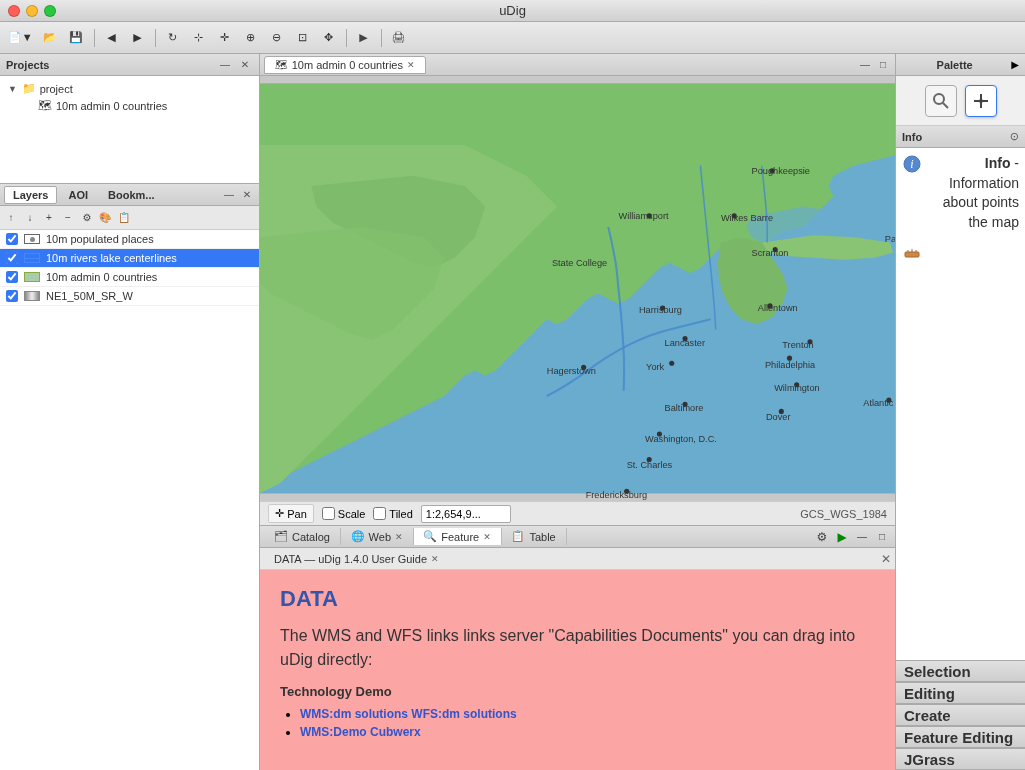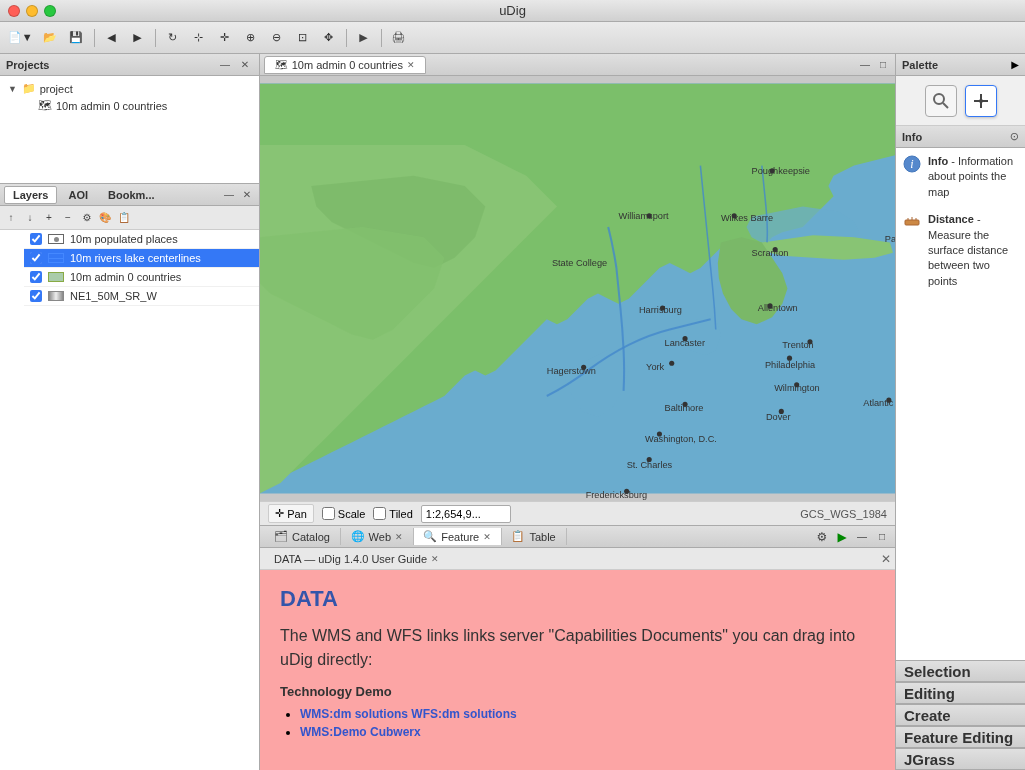--- a/index.html
+++ b/index.html
@@ -34,21 +34,21 @@
     .tree-item { display: flex; align-items: center; padding: 2px 8px; gap: 4px; cursor: pointer; font-size: 11px; color: #333; }
     .tree-arrow { font-size: 9px; color: #555; width: 10px; }
     .tree-icon { font-size: 11px; }
     
     
     .layers-panel { flex: 1; display: flex; flex-direction: column; overflow: hidden; }
     .layers-tabs { height: 22px; background: linear-gradient(to bottom, #e0e0e0, #cecece); display: flex; align-items: center; padding: 0 4px; border-bottom: 1px solid #aaa; gap: 2px; }
     .layers-tab { padding: 2px 8px; font-size: 11px; font-weight: 600; color: #333; cursor: pointer; border: 1px solid transparent; border-radius: 2px; }
     .layers-tab.active { background: white; border-color: #aaa; }
     .layers-toolbar { height: 24px; background: #e8e8e8; display: flex; align-items: center; padding: 0 2px; gap: 1px; border-bottom: 1px solid #ccc; }
-    .layers-list { flex: 1; overflow: auto; background: white; padding-left: 24px; }
+    .layers-list { flex: 1; overflow: auto; background: white; }
     .layer-item { display: flex; align-items: center; padding: 3px 6px; gap: 6px; border-bottom: 1px solid #f0f0f0; font-size: 11px; color: #333; cursor: pointer; }
     .layer-item.selected { background: #3478f6; color: white; }
     .layer-checkbox { width: 12px; height: 12px; accent-color: #3478f6; }
     
     
     .center-area { flex: 1; display: flex; flex-direction: column; overflow: hidden; }
     
     
     .map-panel { flex: 1; display: flex; flex-direction: column; min-height: 0; }
     .map-tab-bar { height: 22px; background: linear-gradient(to bottom, #e0e0e0, #cecece); display: flex; align-items: center; padding: 0 4px; border-bottom: 1px solid #aaa; gap: 4px; }
@@ -85,21 +85,21 @@
     .palette-tools { height: 50px; display: flex; align-items: center; justify-content: center; gap: 8px; padding: 8px; border-bottom: 1px solid #ccc; }
     .palette-tool { width: 32px; height: 32px; border: 1px solid #aaa; border-radius: 4px; background: #f5f5f5; cursor: pointer; display: flex; align-items: center; justify-content: center; font-size: 16px; }
     .palette-tool.active { background: white; border-color: #3478f6; box-shadow: 0 1px 3px rgba(0,0,0,0.2); }
     
     
     .info-section { flex: 1; display: flex; flex-direction: column; overflow: hidden; }
     .info-header { height: 22px; background: linear-gradient(to bottom, #e0e0e0, #cecece); display: flex; align-items: center; padding: 0 6px; border-bottom: 1px solid #aaa; }
     .info-content { flex: 1; overflow: auto; padding: 6px; background: white; }
     .info-item { display: flex; gap: 6px; margin-bottom: 12px; align-items: flex-start; }
     .info-icon { width: 20px; height: 20px; flex-shrink: 0; display: flex; align-items: center; justify-content: center; }
-    .info-text { font-size: 11px; color: #333; line-height: 1.4; }
+    .info-text { font-size: 14px; color: #333; line-height: 1.4; text-align: right; }
     .info-name { font-weight: bold; }
     
     
     .section-btn { height: 22px; background: linear-gradient(to bottom, #e0e0e0, #cecece); border: none; border-top: 1px solid #aaa; border-bottom: 1px solid #aaa; width: 100%; text-align: left; padding: 0 8px; font-size: 15px; font-weight: 600; color: #333; cursor: pointer; display: flex; align-items: center; }
     
     .icon-btn-sm { width: 18px; height: 18px; background: transparent; border: 1px solid transparent; border-radius: 2px; cursor: pointer; display: flex; align-items: center; justify-content: center; font-size: 10px; color: #444; }
   </style>
 </head>
 <body>
 
@@ -403,21 +403,21 @@
           </ul>
         </div>
       </div>
     </div>
 
   </div>
 
   <div class="right-panel">
 
     <div class="palette-header">
-      <span style="font-size:11px;font-weight:600;color:#333;flex:1;">Palette</span>
+      <span style="font-size:11px;font-weight:600;color:#333;flex:1;text-align:center;">Palette</span>
       <span style="font-size:10px;cursor:pointer;">▶</span>
     </div>
     <div class="palette-tools">
       <div class="palette-tool">
         <svg width="18" height="18" viewBox="0 0 18 18">
           <circle cx="7" cy="7" r="5" fill="none" stroke="#666" stroke-width="2"></circle>
           <line x1="11" y1="11" x2="16" y2="16" stroke="#666" stroke-width="2"></line>
         </svg>
       </div>
       <div class="palette-tool active">
@@ -450,25 +450,20 @@
         </div>
         <div class="info-item">
           <div class="info-icon">
             <svg width="18" height="18" viewBox="0 0 18 18">
               <rect x="2" y="7" width="14" height="5" fill="#cc8844" stroke="#aa6633" stroke-width="1" rx="1"></rect>
               <line x1="5" y1="7" x2="5" y2="5" stroke="#aa6633" stroke-width="1"></line>
               <line x1="9" y1="7" x2="9" y2="4" stroke="#aa6633" stroke-width="1"></line>
               <line x1="13" y1="7" x2="13" y2="5" stroke="#aa6633" stroke-width="1"></line>
             </svg>
           </div>
-          <div class="info-text">
-            <span class="info-name">Distance</span>
-            <span> - </span>
-            <span>Measure the surface distance between two points</span>
-          </div>
         </div>
       </div>
     </div>
 
     <button class="section-btn">Selection</button>
     <button class="section-btn">Editing</button>
     <button class="section-btn">Create</button>
     <button class="section-btn">Feature Editing</button>
     <button class="section-btn">JGrass</button>
 

